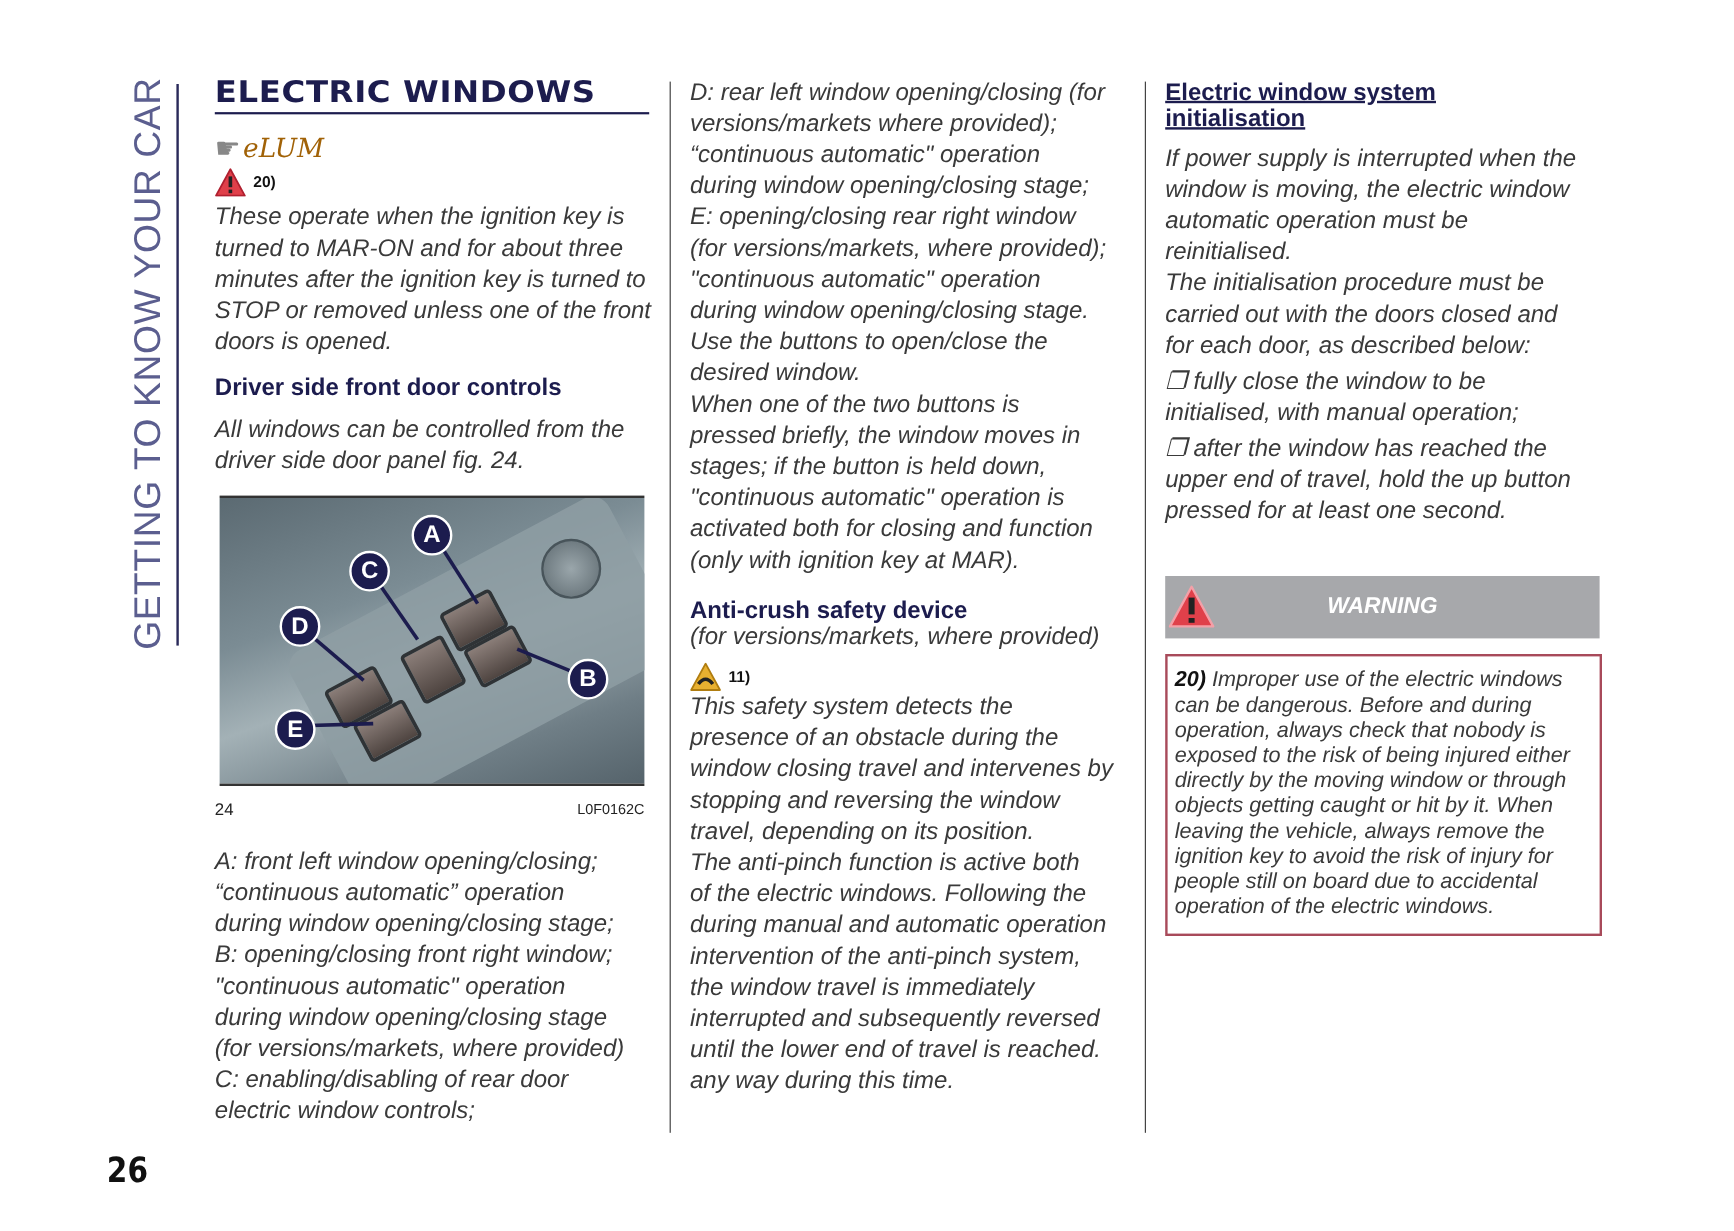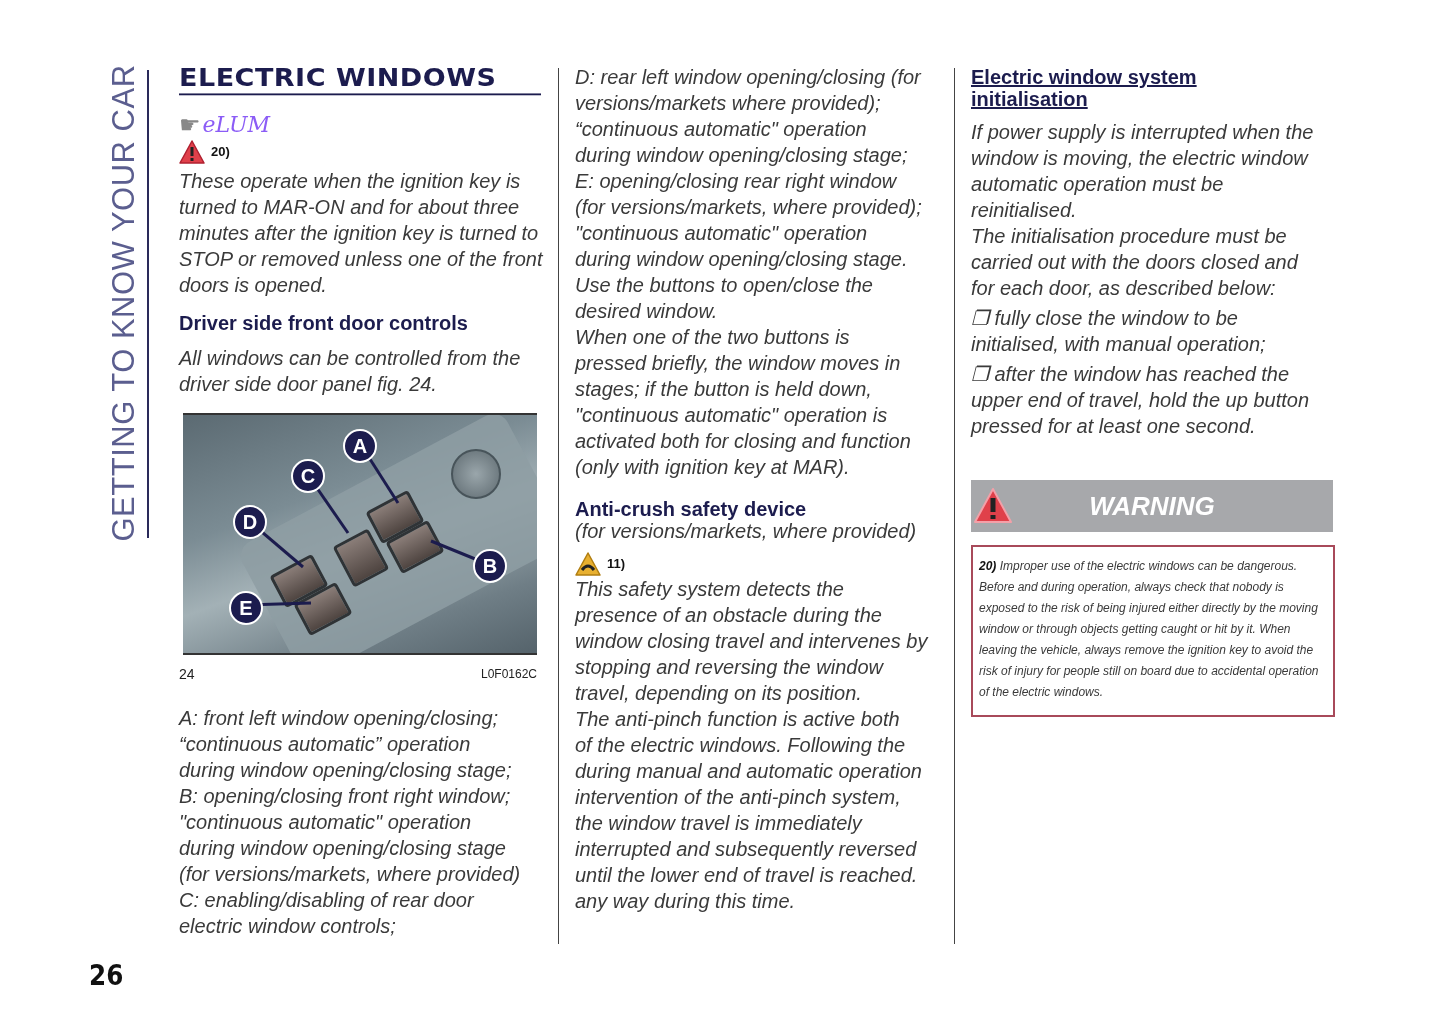--- a/index.html
+++ b/index.html
@@ -11,43 +11,43 @@
                 font-size:31px; color:#5b5e8f; letter-spacing:0.5px; font-weight:300; }
   .side-rule { position:absolute; left:147px; top:70px; width:2px; height:468px; background:#2a2a5a; }
   .col-rule { position:absolute; top:68px; width:1px; height:876px; background:#444; }
   .col { position:absolute; top:64px; font-size:20px; line-height:26px; color:#3a3a3a; }
   .col p { margin:0;font-style:italic; }
   h1.main-title { margin:0; font-family:"DejaVu Sans", sans-serif; font-weight:bold;
                   font-size:27px; letter-spacing:0.5px; color:#1c1c4e; line-height:30px;
                   border-bottom:2px solid #1c1c4e; padding-bottom:2px; width:362px; transform:scaleY(0.92); transform-origin:left top; }
   .elum { margin-top:14px; height:26px; display:flex; align-items:center; }
   .hand { font-size:24px; color:#888; }
-  .elum-text { font-family:"DejaVu Serif", serif; font-style:italic; color:#8b5cf6; font-size:22px; margin-left:2px; }
+  .elum-text { font-family:"DejaVu Serif", serif; font-style:italic; color:#a16207; font-size:22px; margin-left:2px; }
   .warn-ref { display:flex; align-items:center; height:28px; font-weight:bold; font-size:13px; color:#111; }
   .warn-ref .tri { width:26px; height:24px; margin-right:6px; }
   h2 { margin:0; font-size:20px; font-weight:bold; color:#1c1c4e; line-height:22px; }
   .fig { position:relative; width:354px; height:238px; margin-top:16px; margin-left:4px;
          background:linear-gradient(160deg,#5b6a72 0%,#7b8c94 35%,#a3b1b6 55%,#6f7e86 80%,#55636b 100%);
          border-top:2px solid #333; border-bottom:2px solid #333; overflow:hidden; }
   .fig .panel { position:absolute; left:70px; top:55px; width:300px; height:150px; background:#8e9da3;
                 transform:rotate(-28deg); border-radius:16px; opacity:0.85; }
   .fig .sw { position:absolute; width:42px; height:30px; background:linear-gradient(#8a7d78,#4e4440);
              border:3px solid #2f3336; border-radius:4px; transform:rotate(-28deg); }
   .fig .knob { position:absolute; left:268px; top:34px; width:46px; height:46px; border-radius:50%;
                background:radial-gradient(#9aa6ab,#5e6a70); border:2px solid #48545a; }
   .fig .call { position:absolute; width:30px; height:30px; border-radius:50%; background:#1c1c4e;
                color:#fff; font-weight:bold; font-size:20px; line-height:30px; text-align:center; border:2px solid #fff; }
   .fig svg { position:absolute; left:0; top:0; }
   .fig-cap { display:flex; justify-content:space-between; width:358px; margin-top:6px; font-size:14px; color:#222;text-align:center; }
   .fig-cap .code { font-weight:normal; font-size:12px; }
   .warnbox-head { width:362px; height:52px; background:#a7a8ab; position:relative; display:flex; align-items:center; justify-content:center; }
   .warnbox-head .tri { position:absolute; left:2px; top:6px; width:40px; height:40px; }
-  .warnbox-head span { color:#fff; font-style:italic; font-weight:bold; font-size:26px; }
+  .warnbox-head span { color:#fff; font-style:italic; font-weight:bold; font-size:19px; }
   .warnbox { width:348px; margin-top:13px; border:2px solid #a84a5a; padding:9px 6px 12px 6px;
-             font-style:italic; font-size:12px; line-height:21px; color:#3a3a3a; }
+             font-style:italic; font-size:18px; line-height:21px; color:#3a3a3a; }
   .warnbox b { color:#111; }
   .page-num { position:absolute; left:89px; top:958px; font-family:"DejaVu Sans", sans-serif;
               font-weight:bold; font-size:29px; color:#111; transform:scaleX(0.85); transform-origin:left; }
 </style>
 </head>
 <body>
 
 <div class="side-title">
   <span>GETTING TO KNOW YOUR CAR</span>
 </div>

